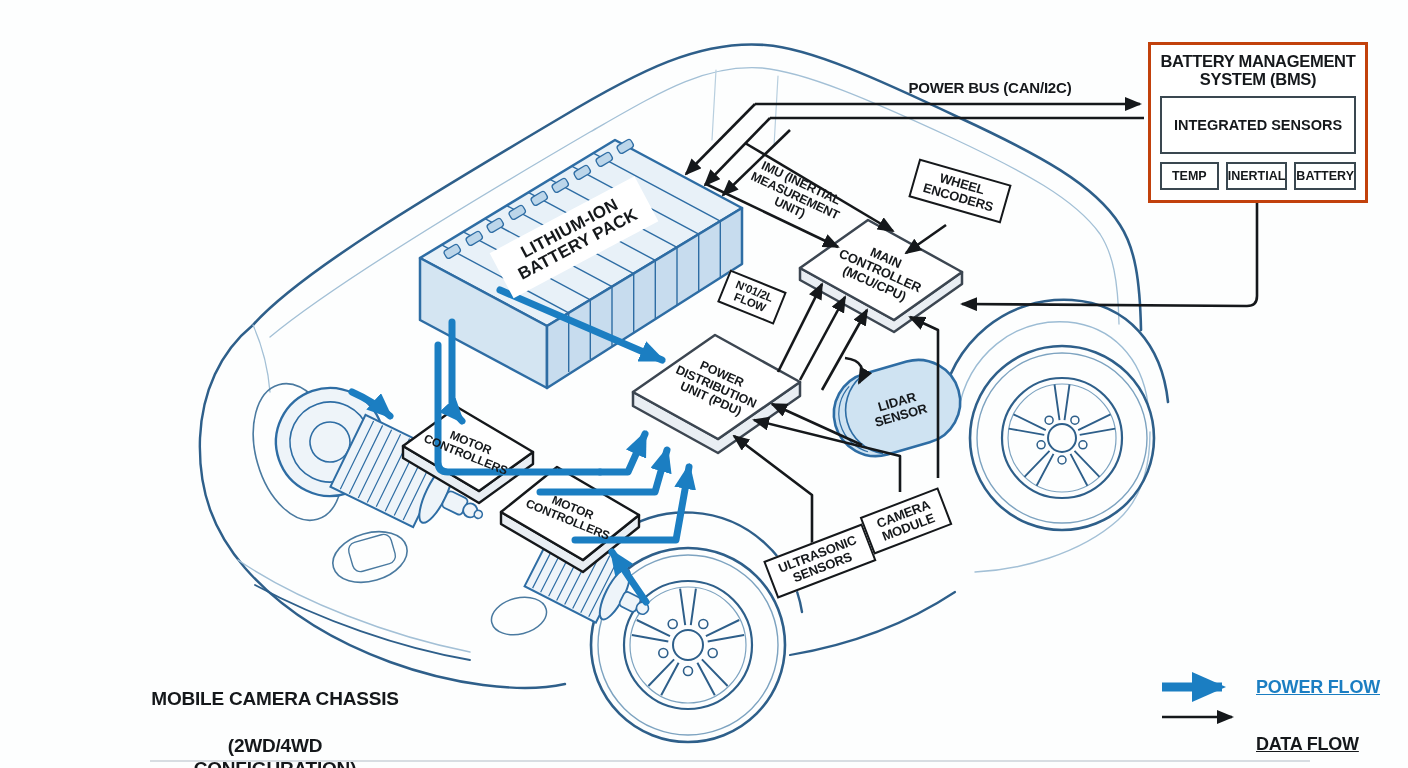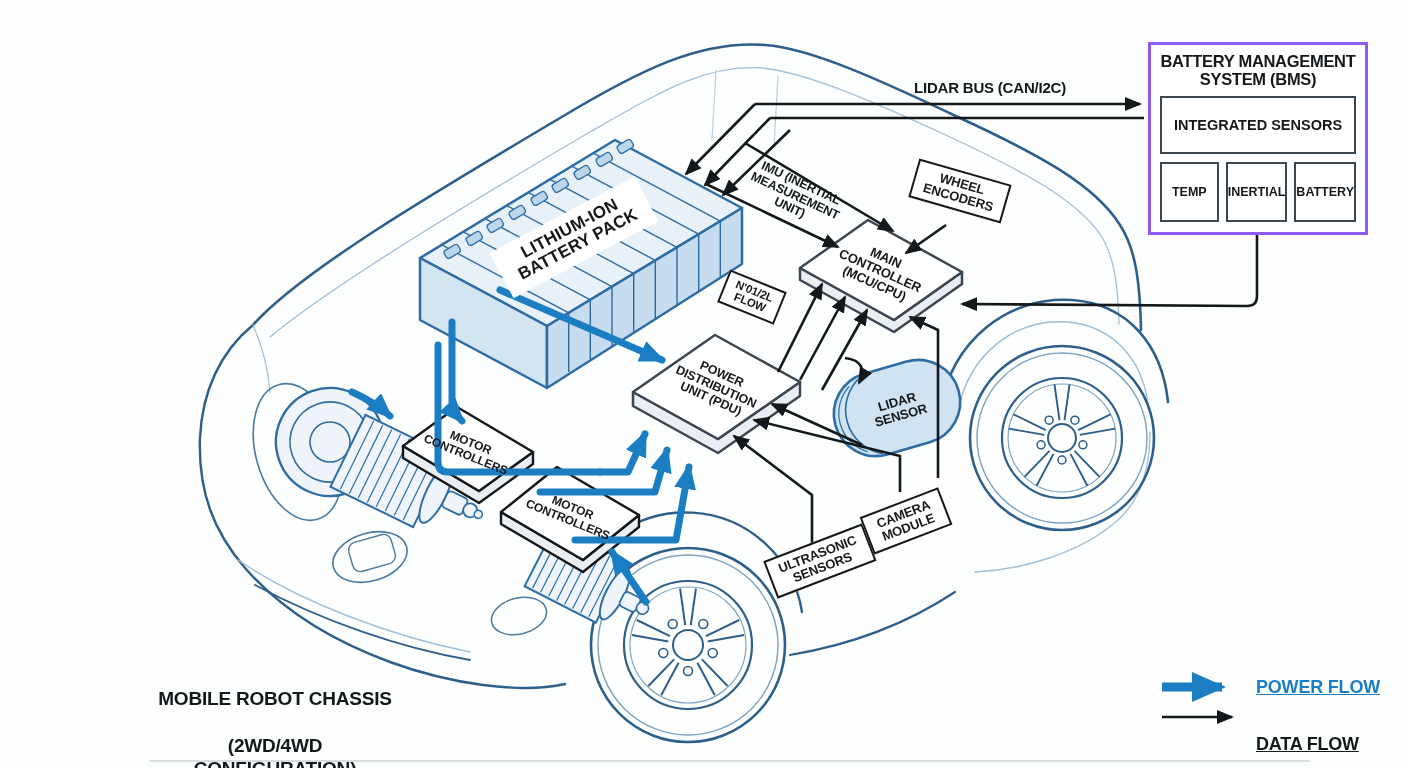--- a/index.html
+++ b/index.html
@@ -6,28 +6,28 @@
   .stage{position:relative;width:1408px;height:768px;background:#fdfefe;overflow:hidden;
          font-family:"Liberation Sans",sans-serif;}
   svg{position:absolute;left:0;top:0;}
   .lbl{position:absolute;font-weight:bold;color:#15181b;white-space:pre-line;text-align:center;
        line-height:1.08;letter-spacing:-0.2px;transform-origin:center;}
   .ctr{transform:translate(-50%,-50%) rotate(var(--r,0deg));}
   .boxed{background:#ffffff;border:2.5px solid #15181b;padding:4px 10px;}
   .band{background:#ffffff;padding:7px 16px;}
   
   .bms{position:absolute;left:1148px;top:42px;width:220px;box-sizing:border-box;
-       border:3px solid #8b5cf6;background:#ffffff;padding:7px 8px 10px;}
+       border:3px solid #c2410c;background:#ffffff;padding:7px 8px 10px;}
   .bms-title{font-weight:bold;font-size:16.5px;text-align:center;line-height:1.12;
              white-space:pre-line;color:#15181b;letter-spacing:-0.3px;}
   .bms-int{border:2px solid #3a4750;margin:7px 1px 8px;text-align:center;font-weight:bold;
            font-size:14.5px;padding:19px 0;color:#15181b;}
   .bms-row{display:flex;gap:7px;padding:0 1px;}
   .bms-cell{flex:1;border:2px solid #3a4750;text-align:center;font-weight:bold;
-            font-size:12.5px;padding:21px 0;color:#15181b;}
+            font-size:12.5px;padding:5px 0;color:#15181b;}
   .legend-lbl{position:absolute;font-weight:bold;font-size:18px;letter-spacing:-0.2px;text-decoration:underline;}
 </style>
 </head>
 <body>
 
 <div class="stage">
 
 <svg width="1408" height="768" viewBox="0 0 1408 768">
   <defs>
     <marker id="mB" markerUnits="userSpaceOnUse" markerWidth="17" markerHeight="14" refX="15" refY="7" orient="auto">
@@ -204,21 +204,21 @@
   </g>
 
   <g fill="none">
     <path d="M1162,687 L1222,687" stroke="#1b7ec2" stroke-width="9" marker-end="url(#mPL)"></path>
     <path d="M1162,717 L1232,717" stroke="#15181b" stroke-width="2.6" marker-end="url(#mB)"></path>
   </g>
 
   <path d="M150,761 L1310,761" stroke="#d8dde2" stroke-width="2"></path>
 </svg>
 
-<div class="lbl ctr" style="left:990px;top:88px;font-size:15px;">LIDAR BUS (CAN/I2C)</div>
+<div class="lbl ctr" style="left:990px;top:88px;font-size:15px;">POWER BUS (CAN/I2C)</div>
 
 <div class="lbl ctr band" style="left:574px;top:237px;--r:-28deg;font-size:17px;letter-spacing:0.2px;">LITHIUM-ION
 BATTERY PACK</div>
 
 <div class="lbl ctr" style="left:795px;top:196px;--r:25deg;font-size:12.5px;">IMU (INERTIAL
 MEASUREMENT
 UNIT)</div>
 
 <div class="lbl ctr" style="left:880px;top:271px;--r:24deg;font-size:13px;">MAIN
 CONTROLLER
@@ -254,20 +254,20 @@
 SYSTEM (BMS)</div>
   <div class="bms-int">INTEGRATED SENSORS</div>
   <div class="bms-row">
     <div class="bms-cell">TEMP</div>
     <div class="bms-cell">INERTIAL</div>
     <div class="bms-cell">BATTERY</div>
   </div>
 </div>
 
 <div class="lbl" style="left:150px;top:664px;width:250px;font-size:19px;line-height:1.22;">
-  <div>MOBILE ROBOT CHASSIS</div>
+  <div>MOBILE CAMERA CHASSIS</div>
   <div>(2WD/4WD CONFIGURATION)</div>
 </div>
 
 <div class="legend-lbl" style="left:1256px;top:677px;color:#1b7ec2;">POWER FLOW</div>
 <div class="legend-lbl" style="left:1256px;top:734px;color:#15181b;">DATA FLOW</div>
 
 </div>
 
 </body></html>

